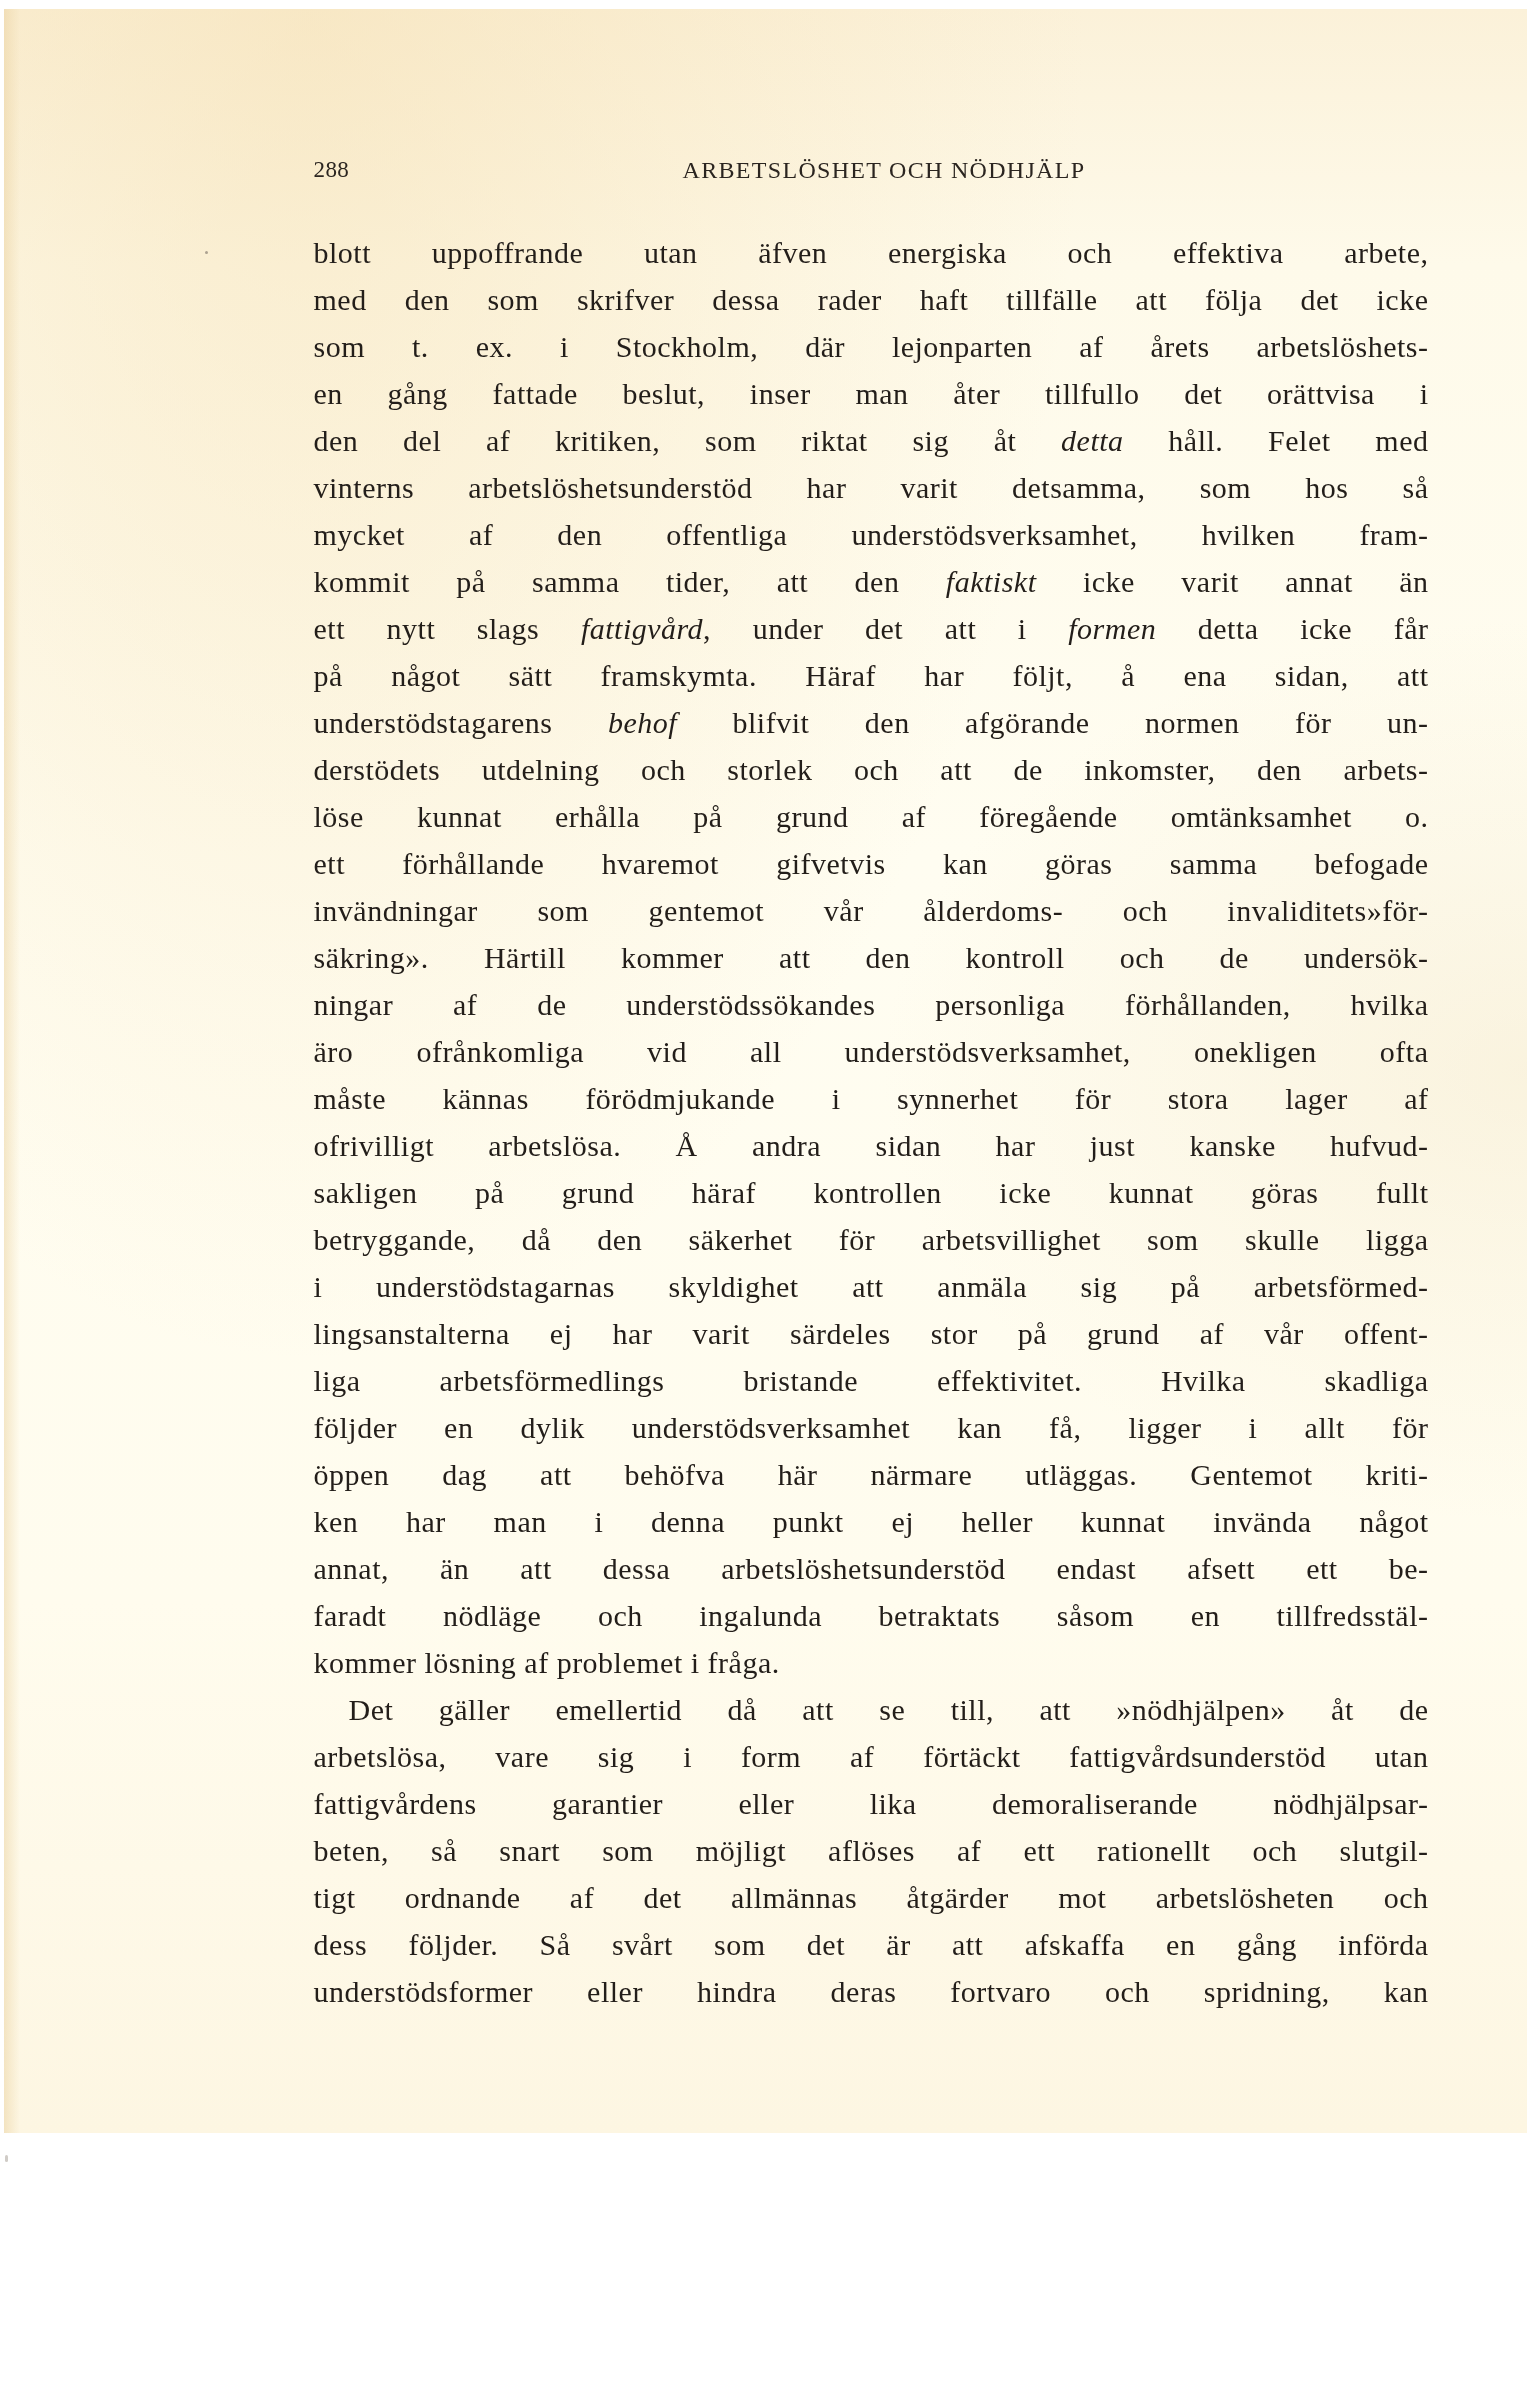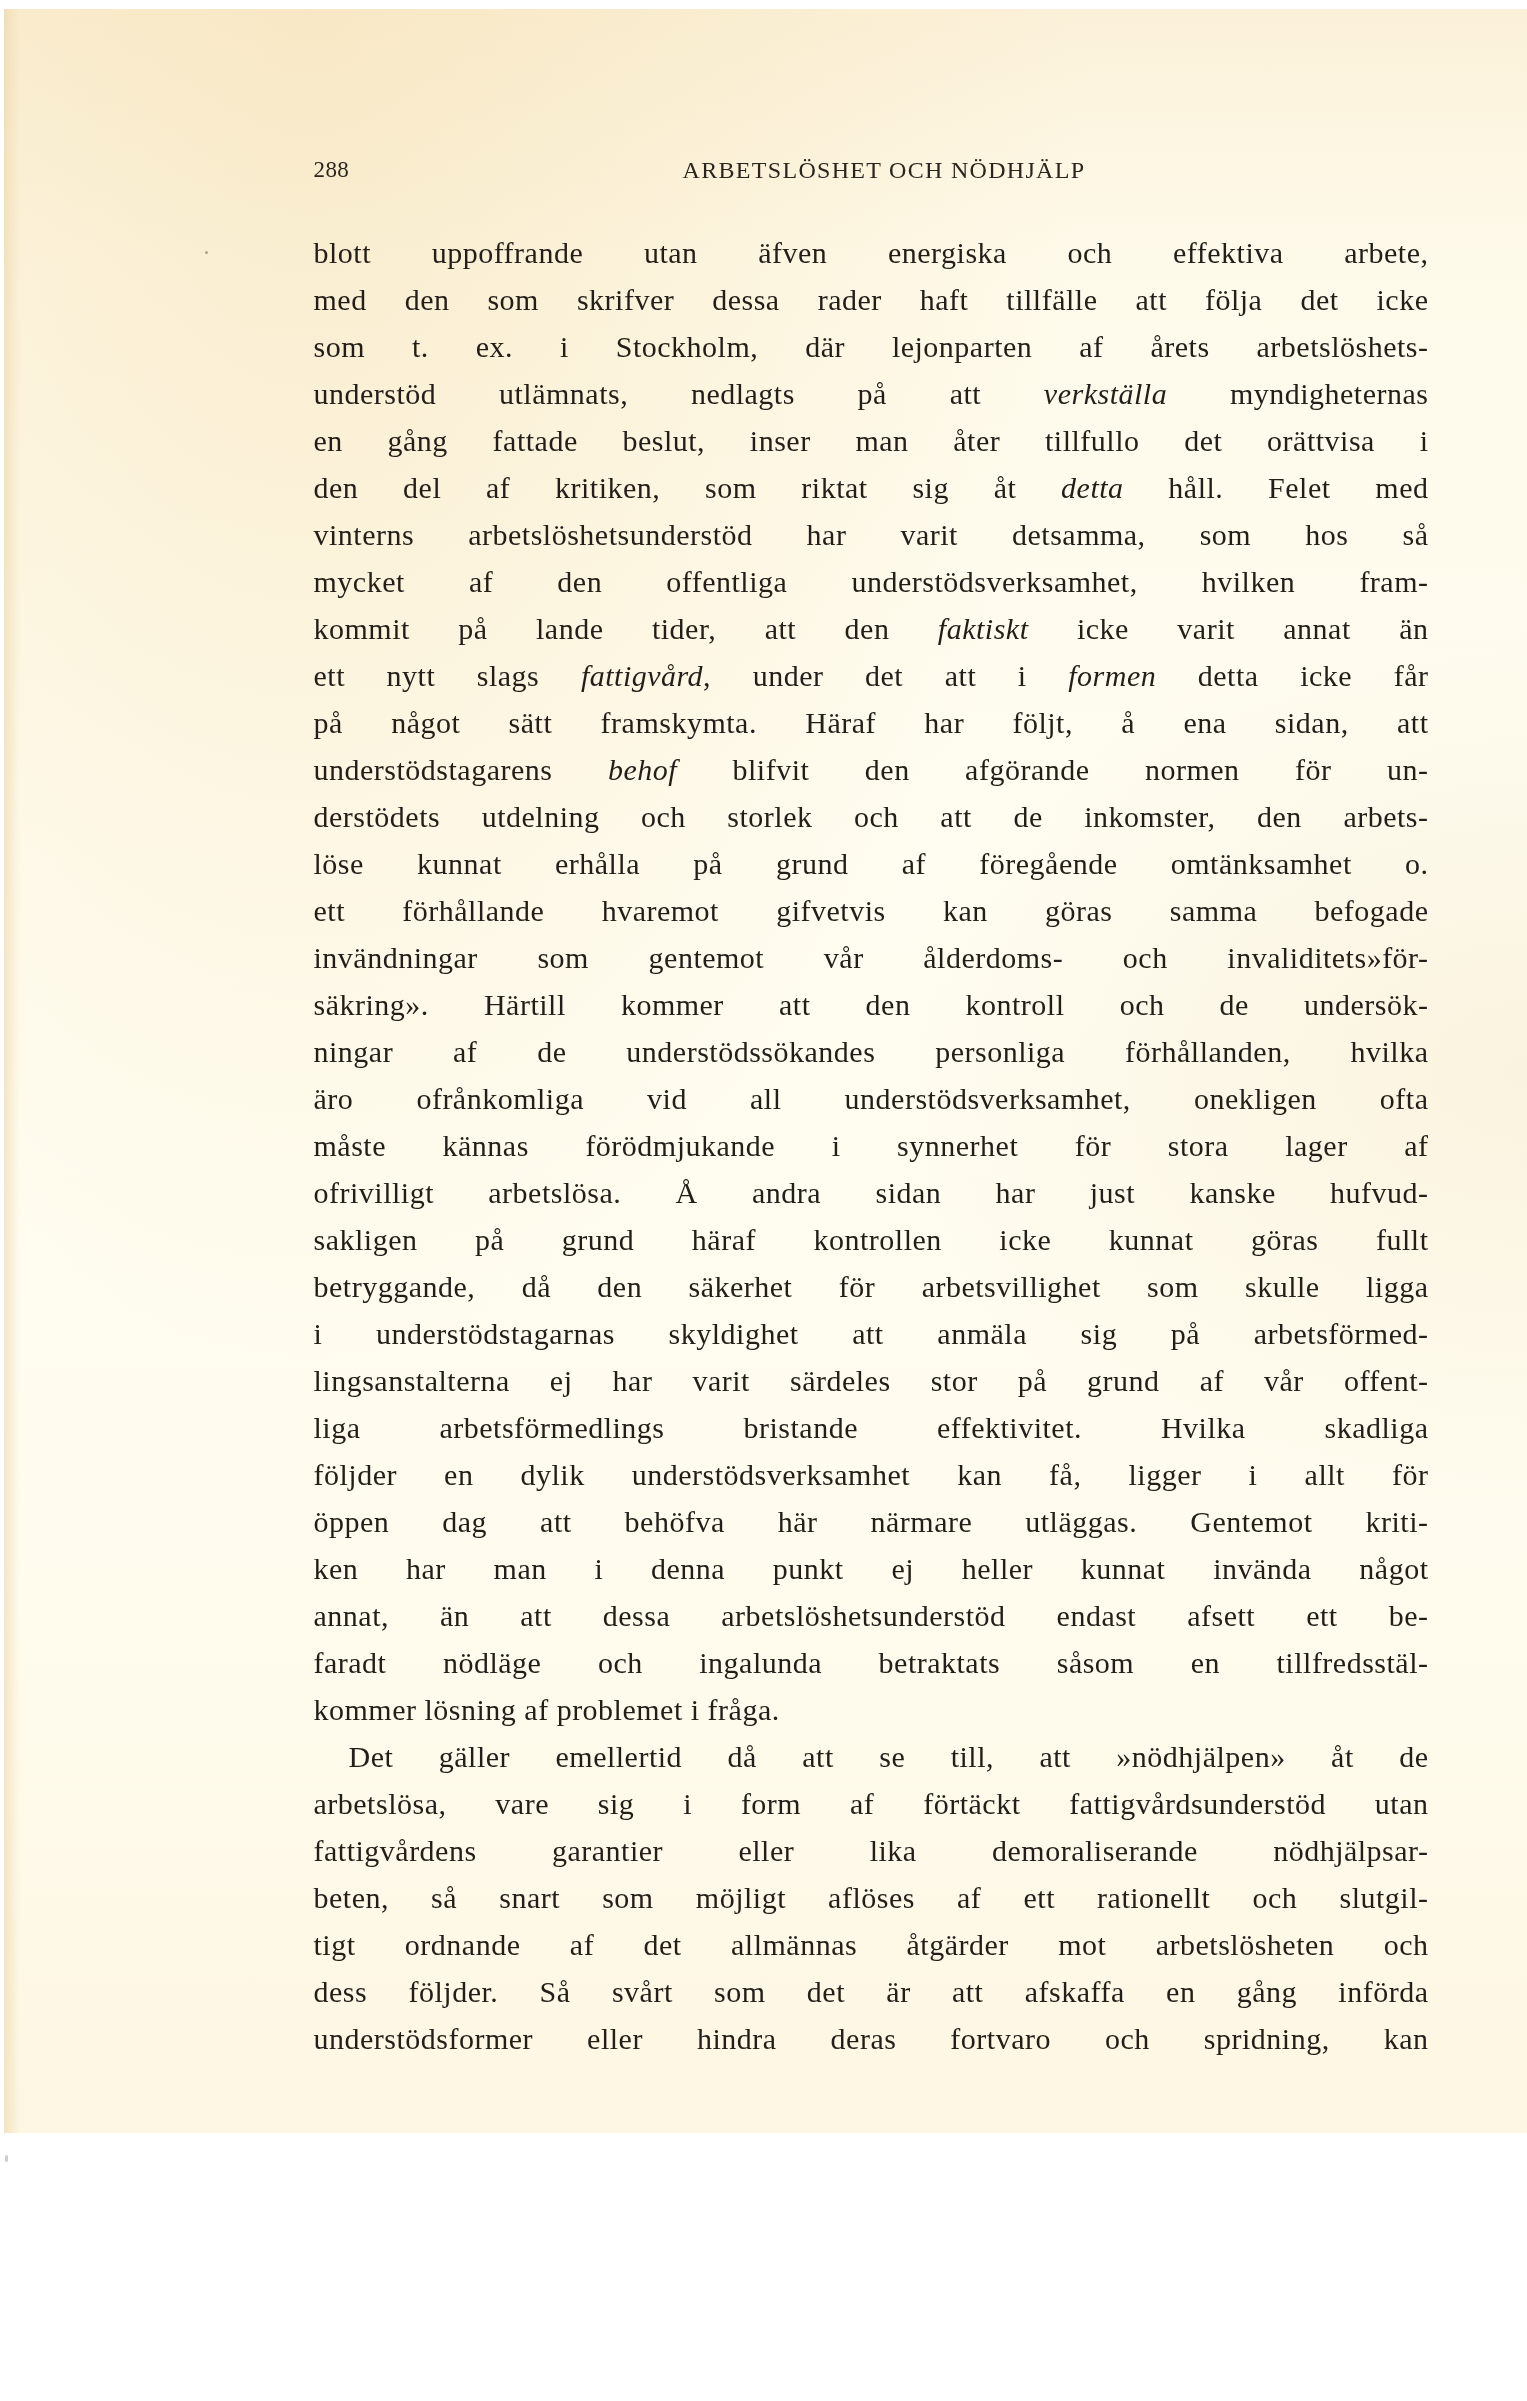--- a/index.html
+++ b/index.html
@@ -102,26 +102,25 @@
 
   <div class="running-head">
     <span class="folio">288</span>
     <span class="head-title">ARBETSLÖSHET OCH NÖDHJÄLP</span>
   </div>
 
   <div class="text-block" id="text-block">
       <span class="line"><span>blott uppoffrande utan äfven energiska och effektiva arbete,</span></span>
       <span class="line"><span>med den som skrifver dessa rader haft tillfälle att följa det icke</span></span>
       <span class="line"><span>som t. ex. i Stockholm, där lejonparten af årets arbetslöshets-</span></span>
-      <span class="line"><span>understöd utlämnats, nedlagts på att </span><em>verkställa</em><span> myndigheternas</span></span>
       <span class="line"><span>en gång fattade beslut, inser man åter tillfullo det orättvisa i</span></span>
       <span class="line"><span>den del af kritiken, som riktat sig åt </span><em>detta</em><span> håll.  Felet med</span></span>
       <span class="line"><span>vinterns arbetslöshetsunderstöd har varit detsamma, som hos så</span></span>
       <span class="line"><span>mycket af den offentliga understödsverksamhet, hvilken fram-</span></span>
-      <span class="line"><span>kommit på lande tider, att den </span><em>faktiskt</em><span> icke varit annat än</span></span>
+      <span class="line"><span>kommit på samma tider, att den </span><em>faktiskt</em><span> icke varit annat än</span></span>
       <span class="line"><span>ett nytt slags </span><em>fattigvård</em><span>, under det att i </span><em>formen</em><span> detta icke får</span></span>
       <span class="line"><span>på något sätt framskymta.  Häraf har följt, å ena sidan, att</span></span>
       <span class="line"><span>understödstagarens </span><em>behof</em><span> blifvit den afgörande normen för un-</span></span>
       <span class="line"><span>derstödets utdelning och storlek och att de inkomster, den arbets-</span></span>
       <span class="line"><span>löse kunnat erhålla på grund af föregående omtänksamhet o.</span></span>
       <span class="line"><span>ett förhållande hvaremot gifvetvis kan göras samma befogade</span></span>
       <span class="line"><span>invändningar som gentemot vår ålderdoms- och invaliditets»för-</span></span>
       <span class="line"><span>säkring».  Härtill kommer att den kontroll och de undersök-</span></span>
       <span class="line"><span>ningar af de understödssökandes personliga förhållanden, hvilka</span></span>
       <span class="line"><span>äro ofrånkomliga vid all understödsverksamhet, onekligen ofta</span></span>

